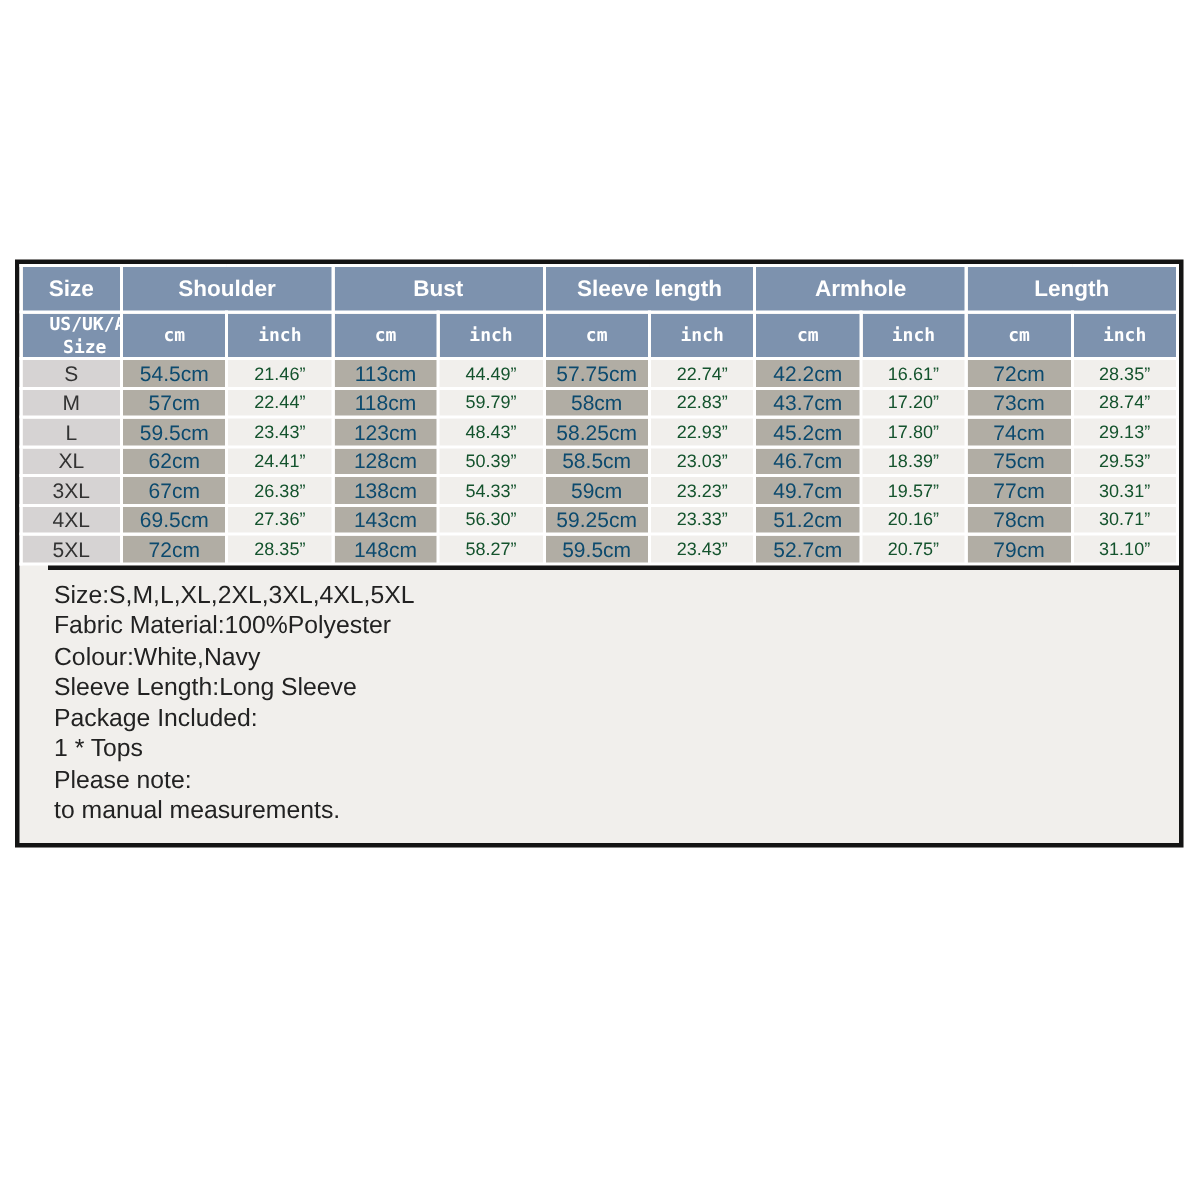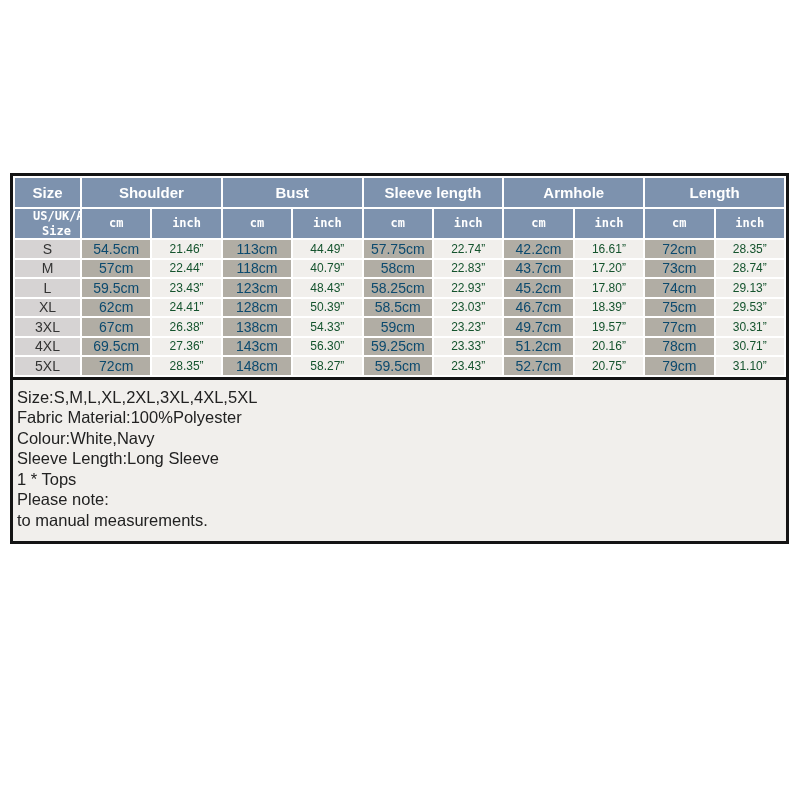--- a/index.html
+++ b/index.html
@@ -55,20 +55,21 @@
     height: 17.5px;
   }
   .c-cm   { background: #b1ada4; color: #0c4a6e; font-size: 14px; }
   .c-in   { background: #f1efec; color: #14532d; font-size: 12px; }
   .notes {
     border-top: 3px solid #141414;
     background: #f1efec;
     padding: 7px 8px 11px 4px;
     color: #222222;
     font-size: 16.5px;
+    margin-left: 19px;
   }
   .notes div { line-height: 20.5px; white-space: nowrap; }
 </style>
 </head>
 <body>
 
 <div class="sheet">
   <div class="panel">
 
     <table class="size-chart">
@@ -123,21 +124,21 @@
           <td class="c-cm">42.2cm</td>
           <td class="c-in">16.61”</td>
           <td class="c-cm">72cm</td>
           <td class="c-in">28.35”</td>
         </tr>
         <tr>
           <td class="c-size">M</td>
           <td class="c-cm">57cm</td>
           <td class="c-in">22.44”</td>
           <td class="c-cm">118cm</td>
-          <td class="c-in">40.79”</td>
+          <td class="c-in">59.79”</td>
           <td class="c-cm">58cm</td>
           <td class="c-in">22.83”</td>
           <td class="c-cm">43.7cm</td>
           <td class="c-in">17.20”</td>
           <td class="c-cm">73cm</td>
           <td class="c-in">28.74”</td>
         </tr>
         <tr>
           <td class="c-size">L</td>
           <td class="c-cm">59.5cm</td>
@@ -204,19 +205,20 @@
           <td class="c-in">31.10”</td>
         </tr>
       </tbody>
     </table>
 
     <div class="notes">
       <div>Size:S,M,L,XL,2XL,3XL,4XL,5XL</div>
       <div>Fabric Material:100%Polyester</div>
       <div>Colour:White,Navy</div>
       <div>Sleeve Length:Long Sleeve</div>
+      <div>Package Included:</div>
       <div>1 * Tops</div>
       <div>Please note:</div>
       <div>to manual measurements.</div>
     </div>
 
   </div>
 </div>
 
 </body></html>

